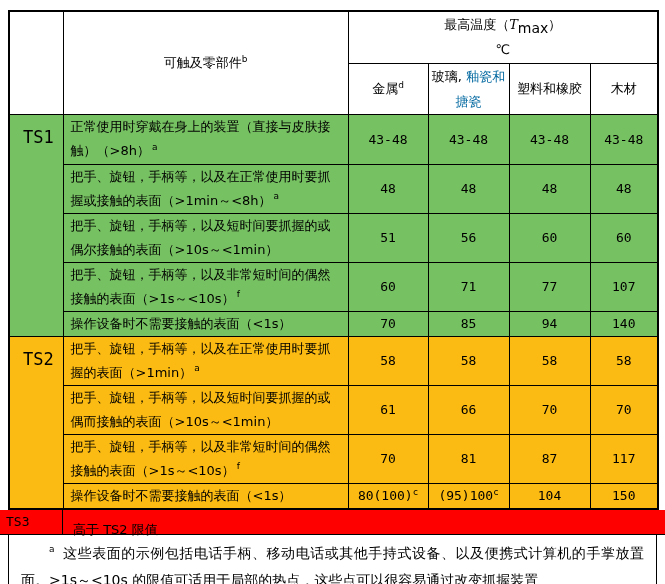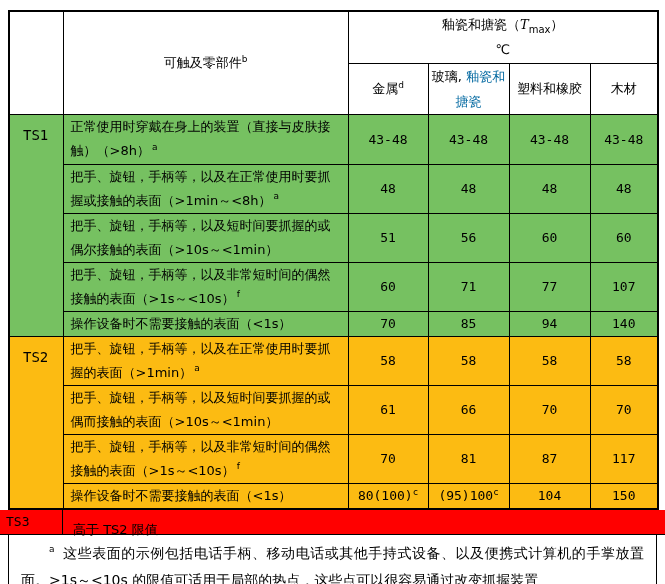--- a/index.html
+++ b/index.html
@@ -11,31 +11,31 @@
   table{
     border-collapse:collapse;table-layout:fixed;
     margin:10px 8px 0 8px;width:649px;
     border:2px solid #000;
   }
   th,td{
     border:1px solid #000;font-weight:normal;font-size:13px;
     padding:0;vertical-align:middle;color:#000;
   }
   sup{font-size:9px;line-height:0;}
-  sub{font-size:10px;line-height:0;}
+  sub{font-size:14px;line-height:0;}
   .rh1{height:52px;} .rh2{height:50px;}
   .r50{height:50px;} .r49{height:49px;padding-left:44px;} .r48{height:48px;}
   .r24{height:24px;} .r25{height:25px;}
   .hdr{text-align:center;line-height:25px;}
   .desc{text-align:left;padding:0 7px;line-height:24px;}
   .desc sup{margin-left:2px;}
   .val{text-align:center;font-family:"DejaVu Sans Mono",monospace;font-size:13px;}
   .ts-label{
     vertical-align:top;text-align:left;padding:12px 0 0 13px;
-    font-family:"DejaVu Sans Mono",monospace;font-size:14px;
+    font-family:"DejaVu Sans Mono",monospace;font-size:17px;
   }
   .green{background:#76C161;}
   .orange{background:#FCBB12;}
   .blue{color:#0369a1;}
   .tsym{font-style:italic;font-family:"DejaVu Serif",serif;}
   .ts3-band{
     height:24px;background:#FF0000;display:flex;align-items:center;
     border-bottom:1px solid #000;font-size:13px;
   }
   .ts3-label{
@@ -65,21 +65,21 @@
         <col style="width:81px">
         <col style="width:68px">
     </colgroup>
     <thead>
       <tr class="rh1">
         <th rowspan="2"></th>
         <th rowspan="2" class="hdr">
           <span>可触及零部件</span><sup>b</sup>
         </th>
         <th colspan="4" class="hdr">
-          <div><span>釉瓷和搪瓷（</span><span class="tsym">T</span><sub>max</sub><span>）</span></div>
+          <div><span>最高温度（</span><span class="tsym">T</span><sub>max</sub><span>）</span></div>
           <div>℃</div>
         </th>
       </tr>
       <tr class="rh2">
         <th class="hdr">
           <span>金属</span><sup>d</sup>
         </th>
         <th class="hdr">
           <span>玻璃, </span><span class="blue">釉瓷和搪瓷</span>
         </th>

